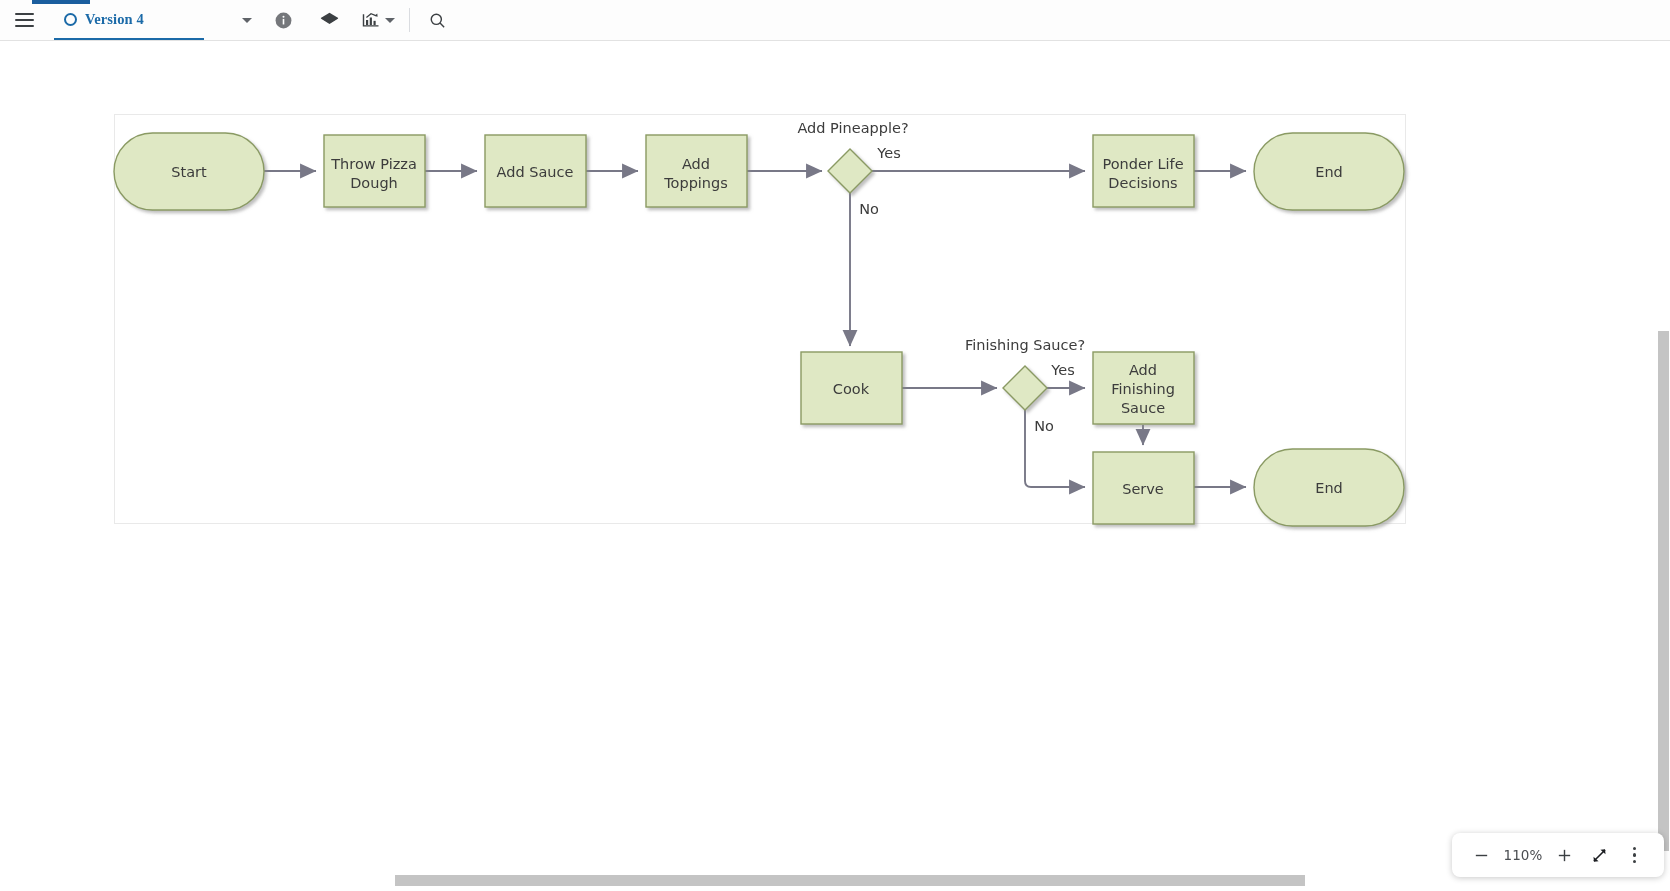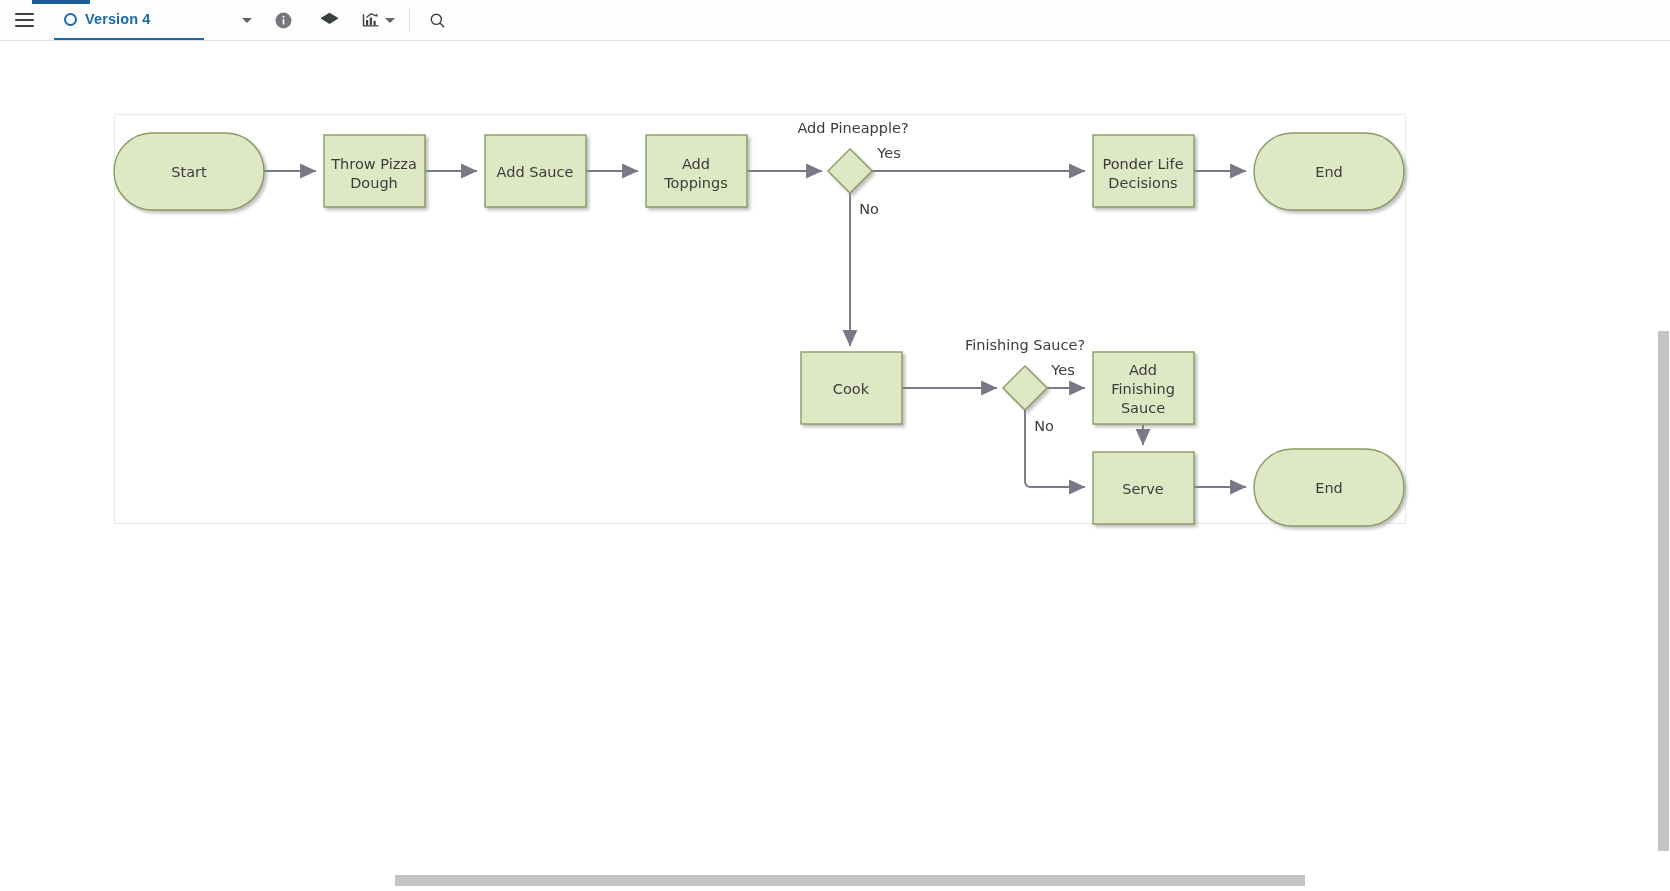--- a/index.html
+++ b/index.html
@@ -8,21 +8,21 @@
     background: #ffffff;
     font-family: "Liberation Sans", sans-serif;
     overflow: hidden;
   }
   #app { position: relative; width: 1670px; height: 891px; background:#fff; }
 
   
   .topbar {
     position: absolute; left:0; top:0; width:1670px; height:41px;
     background:#fdfdfd; border-bottom:1px solid #e2e2e2;
-    display:flex; align-items:center;
+    display:flex; align-items:center;font-family:Liberation Serif, serif;
   }
   .tab-accent {
     position:absolute; left:32px; top:0; width:58px; height:4px; background:#1b5e9e;
   }
   .hamburger {
     width:44px; height:40px; display:flex; flex-direction:column;
     justify-content:center; align-items:center; gap:4px; cursor:pointer;
     margin-left:2px;
   }
   .hamburger span { display:block; width:19px; height:2px; background:#3c4043; border-radius:1px;}
@@ -483,14 +483,42 @@
     </g>
   </svg>
 
   <div class="hscroll-track">
     <div class="hscroll-thumb"></div>
   </div>
   <div class="vscroll-track">
     <div class="vscroll-thumb"></div>
   </div>
 
+  <div class="zoomctl">
+    <div class="zbtn">
+      <svg width="17" height="17" viewBox="0 0 24 24">
+          <rect x="4" y="11" width="16" height="2" fill="#3c4043"></rect>
+        </svg>
+    </div>
+    <div class="zval">110%</div>
+    <div class="zbtn">
+      <svg width="17" height="17" viewBox="0 0 24 24">
+        <rect x="4" y="11" width="16" height="2" fill="#3c4043"></rect>
+        <rect x="11" y="4" width="2" height="16" fill="#3c4043"></rect>
+      </svg>
+    </div>
+    <div class="zbtn">
+      <svg width="19" height="19" viewBox="0 0 24 24">
+        <line x1="5" y1="19" x2="19" y2="5" stroke="#1c1e22" stroke-width="2"></line>
+        <polygon points="19,4 19.6,10.4 13.2,4.6" fill="#1c1e22"></polygon>
+        <polygon points="5,20 4.4,13.6 10.8,19.4" fill="#1c1e22"></polygon>
+      </svg>
+    </div>
+    <div class="zbtn">
+      <span class="dots">
+          <i></i>
+          <i></i>
+          <i></i>
+        </span>
+    </div>
+  </div>
 
 </div>
 
 </body></html>

